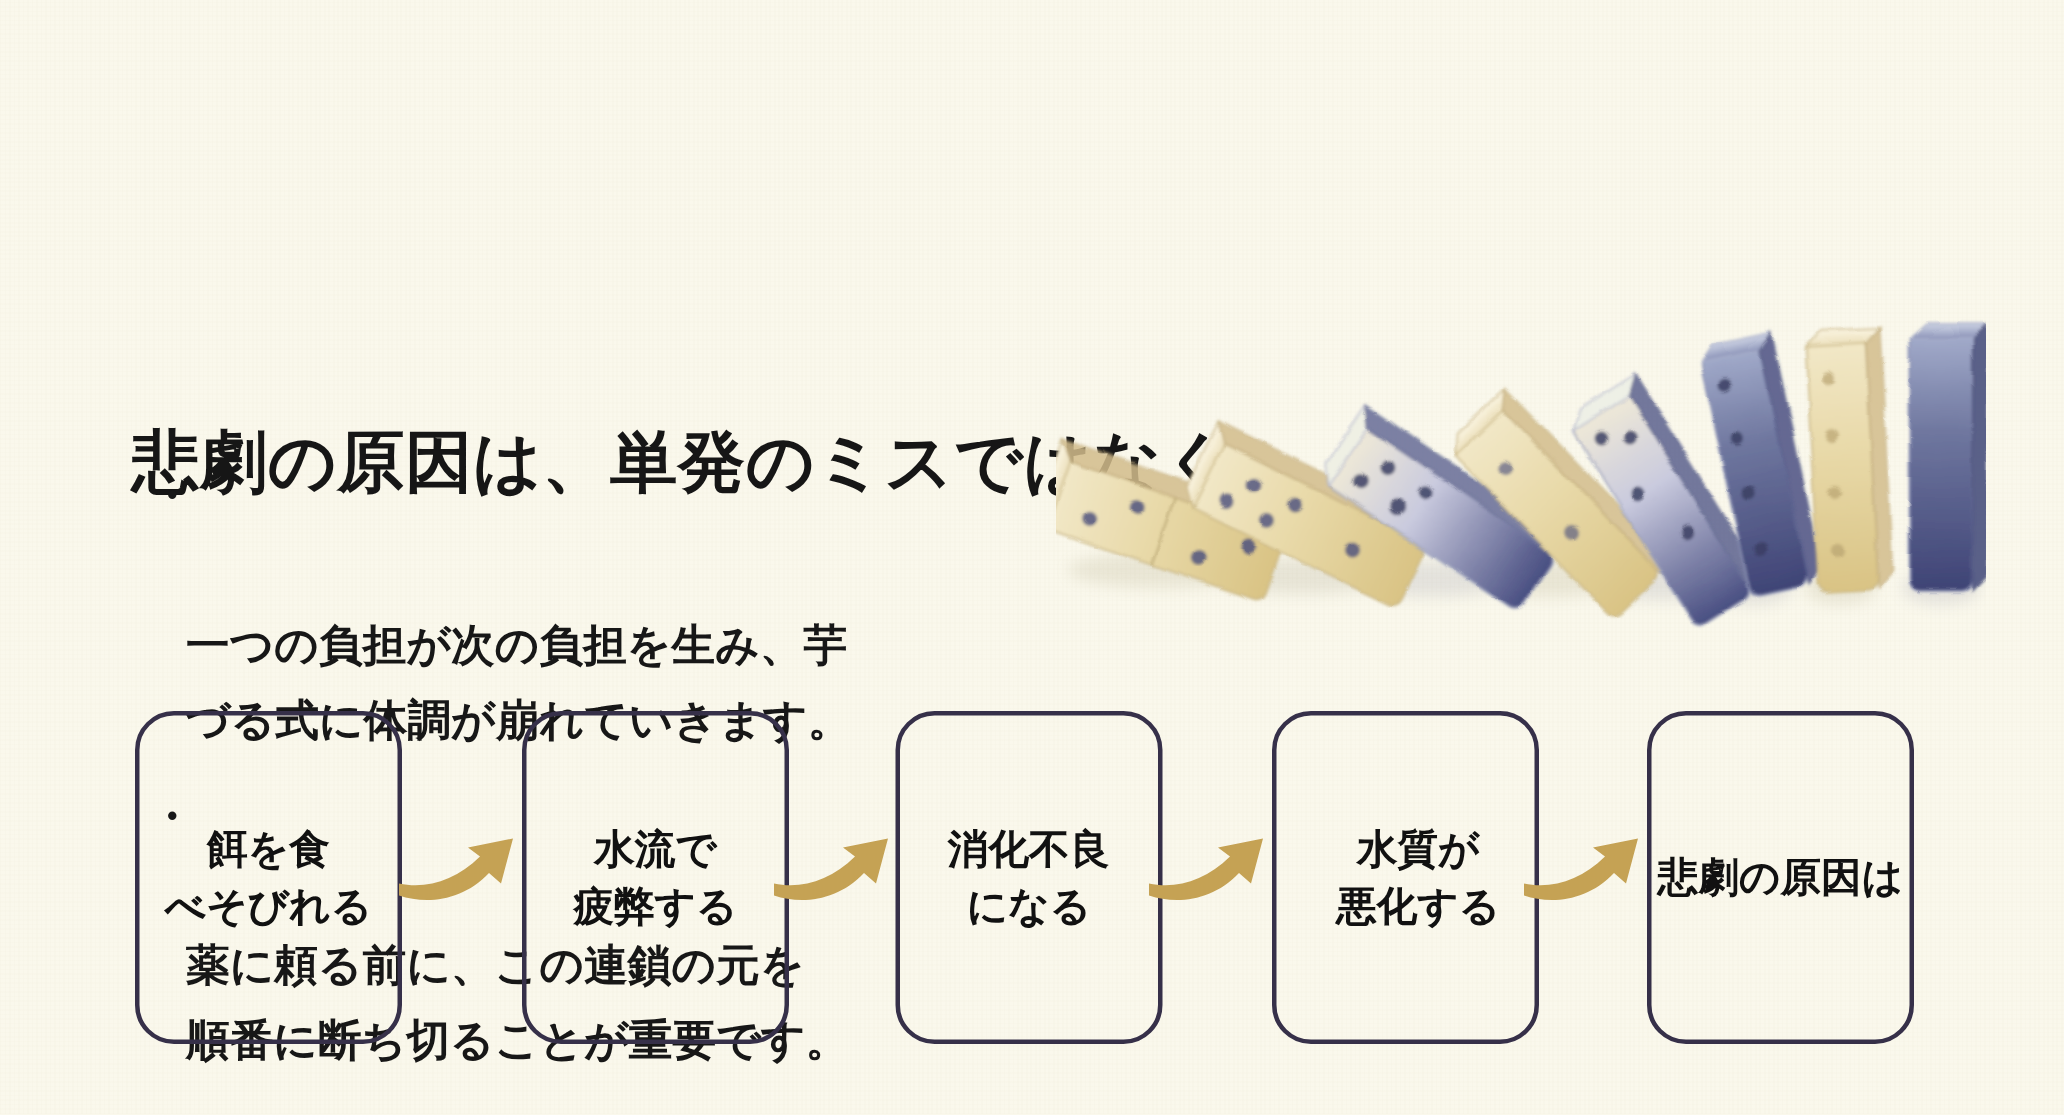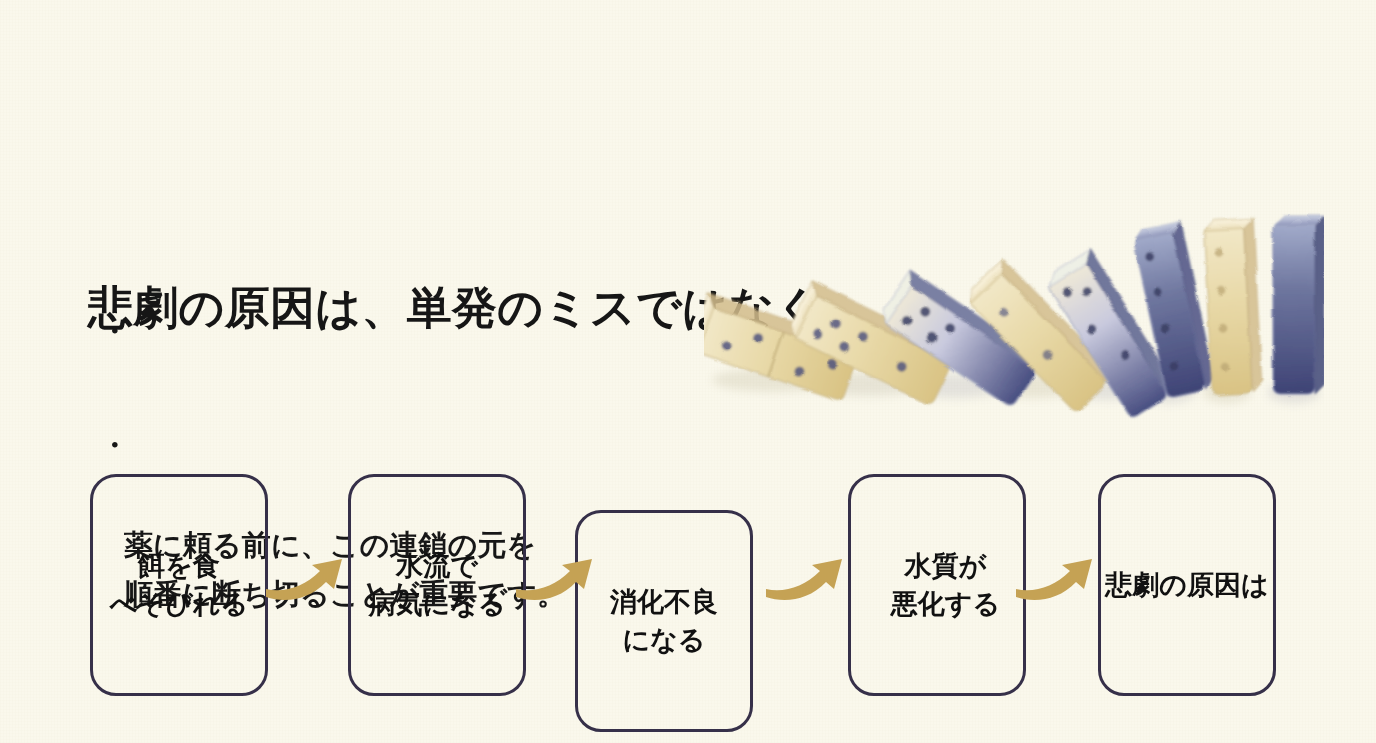--- a/index.html
+++ b/index.html
@@ -128,20 +128,22 @@
 
   <div id="paper-grain"></div>
 
   <div id="headline">
     <span class="hl-line">悲劇の原因は、単発のミスではなく</span>
   </div>
 
   <div id="bullets">
     <div class="bullet">
       <span class="dot-mark">・</span>
+      <span>一つの負担が次の負担を生み、芋
+づる式に体調が崩れていきます。</span>
     </div>
     <div class="bullet">
       <span class="dot-mark">・</span>
       <span>薬に頼る前に、この連鎖の元を
 順番に断ち切ることが重要です。</span>
     </div>
   </div>
 
   <div id="dominoes">
     <svg width="620" height="268" viewBox="0 0 620 268" xmlns="http://www.w3.org/2000/svg">
@@ -306,23 +308,23 @@
   </div>
 
   <div id="flow">
 
     <div class="flow-box" style="left:90px;">
       <span class="flow-label">餌を食
 べそびれる</span>
     </div>
     <div class="flow-box" style="left:348px;">
       <span class="flow-label">水流で
-病気になる</span>
-    </div>
-    <div class="flow-box" style="left:575px;margin-top:36px;">
+疲弊する</span>
+    </div>
+    <div class="flow-box" style="left:597px;">
       <span class="flow-label">消化不良
 になる</span>
     </div>
     <div class="flow-box" style="left:848px;padding-left:17px;">
       <span class="flow-label">水質が
 悪化する</span>
     </div>
     <div class="flow-box" style="left:1098px;">
       <span class="flow-label">悲劇の原因は</span>
     </div>

